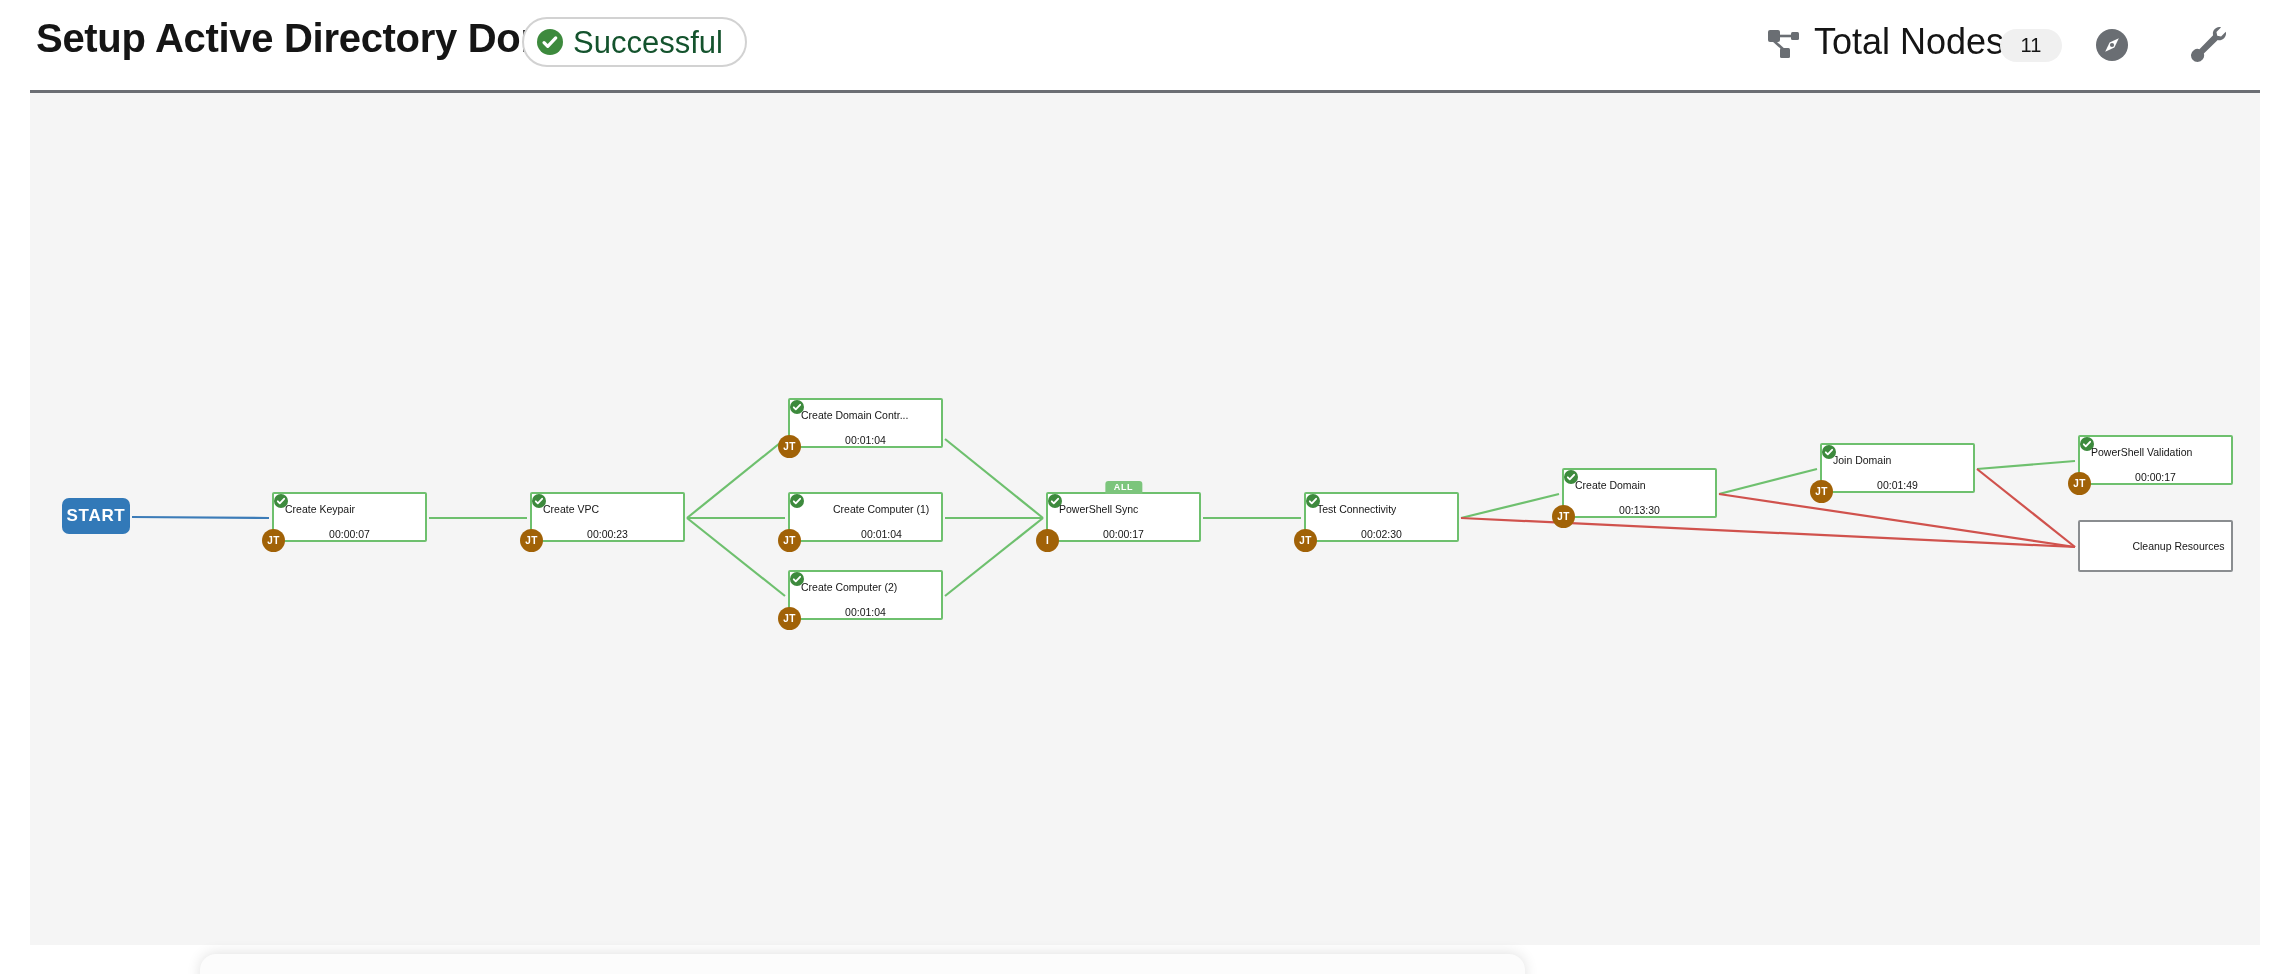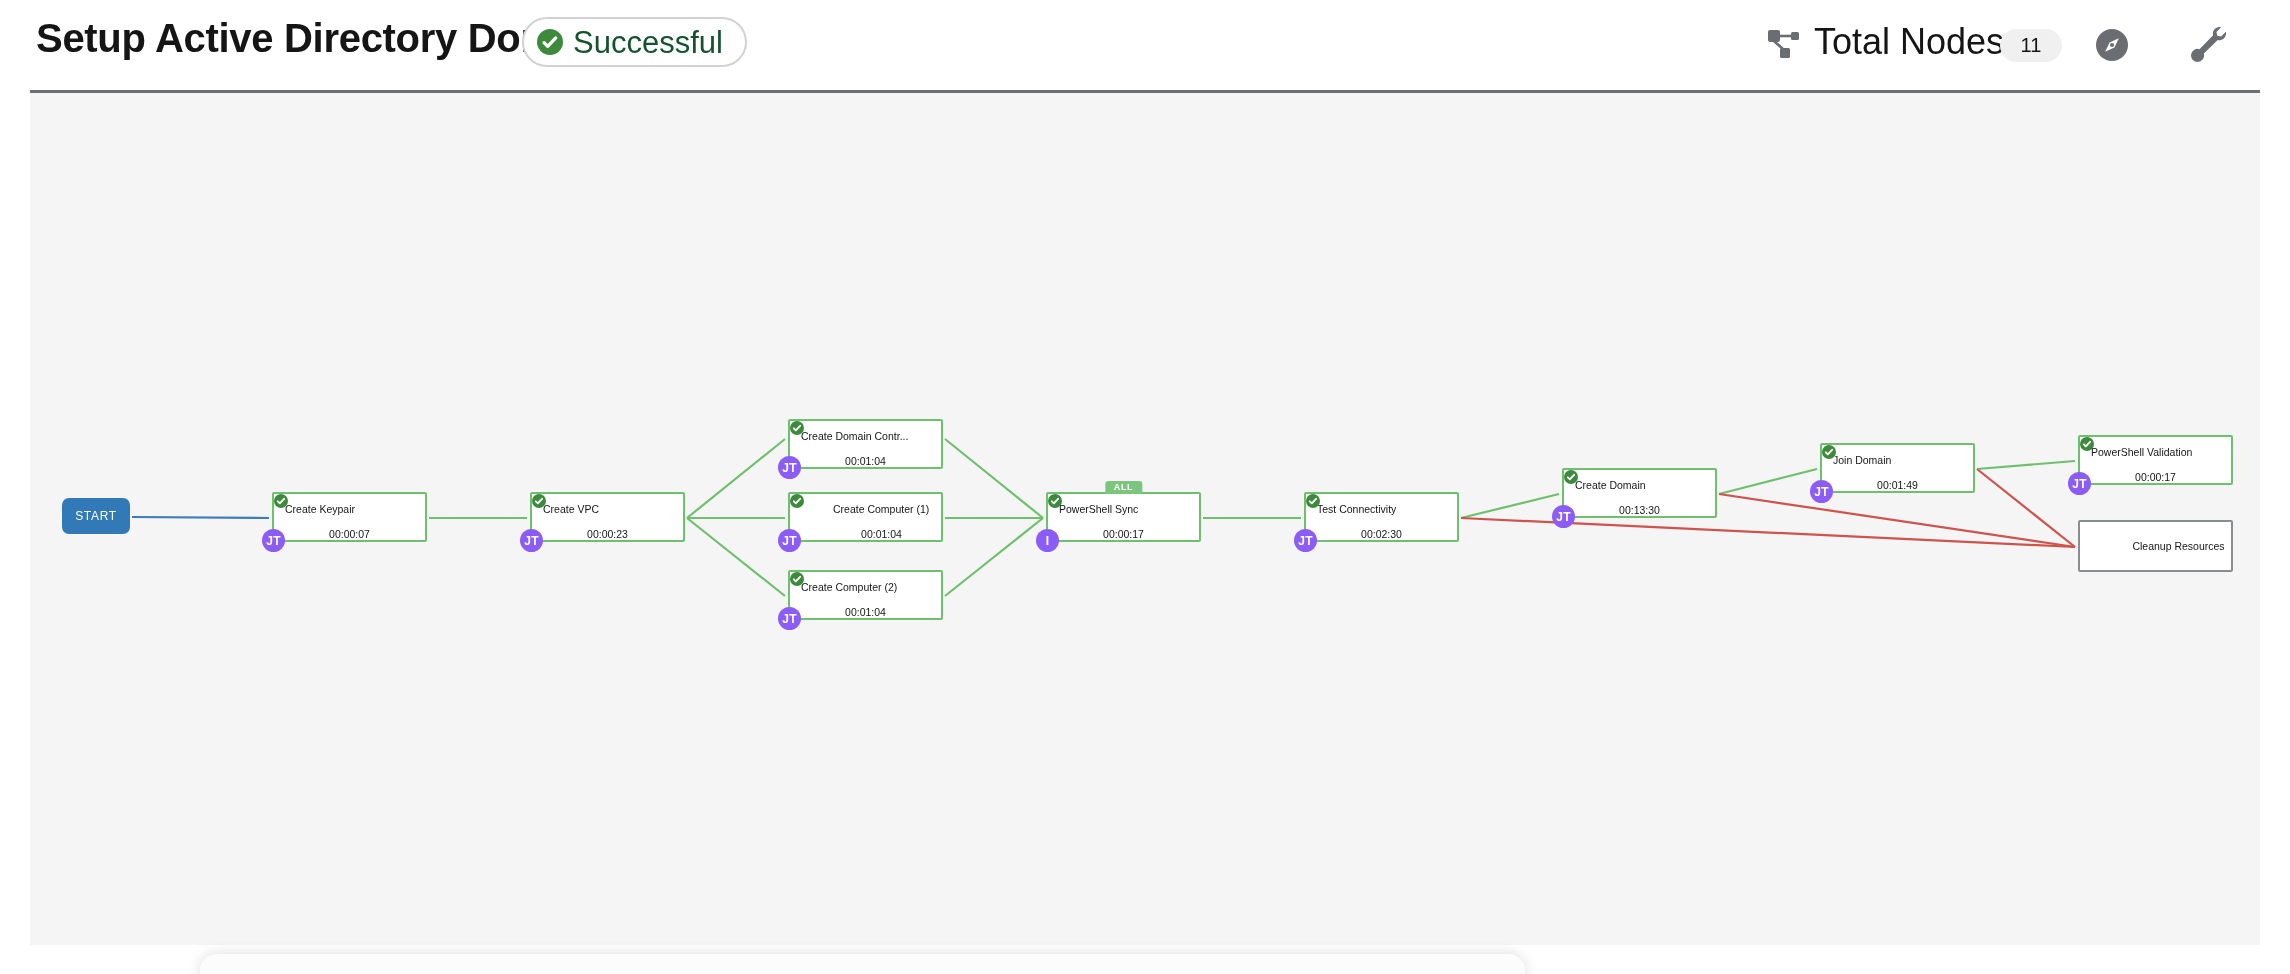--- a/index.html
+++ b/index.html
@@ -51,32 +51,32 @@
     box-sizing:border-box;font-size:10.5px;pointer-events:auto;cursor:pointer;
   }
   .wf-node.plain{border-color:#8a8d90;}
   .node-row1{display:flex;align-items:center;gap:7px;margin:8px 0 0 11px;}
   .node-row1 .node-check{width:14px;height:14px;flex:0 0 auto;display:block;}
   .node-label{white-space:nowrap;overflow:hidden;line-height:14px;}
   .node-time{text-align:center;margin-top:12px;line-height:13px;}
   .plain-label{display:flex;align-items:center;justify-content:center;height:100%;margin-left:46px;}
   .type-badge{
     position:absolute;left:-12px;bottom:-12px;width:23px;height:23px;border-radius:50%;
-    background:#8b5cf6;color:#fff;font-size:12px;font-weight:700;letter-spacing:0.3px;
+    background:#a16207;color:#fff;font-size:10px;font-weight:700;letter-spacing:0.3px;
     display:flex;align-items:center;justify-content:center;
   }
   .all-badge{
     position:absolute;bottom:100%;left:50%;transform:translateX(-50%);
     background:#7cc57c;color:#fff;font-size:9px;font-weight:700;letter-spacing:0.6px;
     padding:2px 9px;border-radius:3px 3px 0 0;line-height:1;
   }
   .start-node{
     position:absolute;background:#3279b8;color:#fff;border-radius:7px;
     display:flex;align-items:center;justify-content:center;
-    font-size:12px;font-weight:400;letter-spacing:0.7px;
+    font-size:17px;font-weight:700;letter-spacing:0.7px;
     pointer-events:auto;cursor:pointer;box-sizing:border-box;
   }
   
   .bottom-panel-shadow{
     position:absolute;left:200px;top:954px;width:1325px;height:40px;
     background:#fcfcfc;border-radius:16px;box-shadow:0 -1px 14px rgba(0,0,0,0.12);
   }
 </style>
 </head>
 <body>
@@ -155,21 +155,21 @@
       <div class="node-row1">
         <svg class="node-check" viewBox="0 0 24 24">
           <circle cx="12" cy="12" r="12" fill="#3d8a3d"></circle>
           <path d="M6.5 12.6l3.4 3.4 7.4-7.8" stroke="#fff" stroke-width="3.2" fill="none" stroke-linecap="round" stroke-linejoin="round"></path>
         </svg>
         <span class="node-label">Create VPC</span>
       </div>
       <div class="node-time">00:00:23</div>
       <div class="type-badge">JT</div>
     </div>
-    <div class="wf-node" style="left: 788px; top: 419px; width: 155px; height: 50px;">
+    <div class="wf-node" style="left: 788px; top: 398px; width: 155px; height: 50px;">
       <div class="node-row1">
         <svg class="node-check" viewBox="0 0 24 24">
           <circle cx="12" cy="12" r="12" fill="#3d8a3d"></circle>
           <path d="M6.5 12.6l3.4 3.4 7.4-7.8" stroke="#fff" stroke-width="3.2" fill="none" stroke-linecap="round" stroke-linejoin="round"></path>
         </svg>
         <span class="node-label">Create Domain Contr...</span>
       </div>
       <div class="node-time">00:01:04</div>
       <div class="type-badge">JT</div>
     </div>

